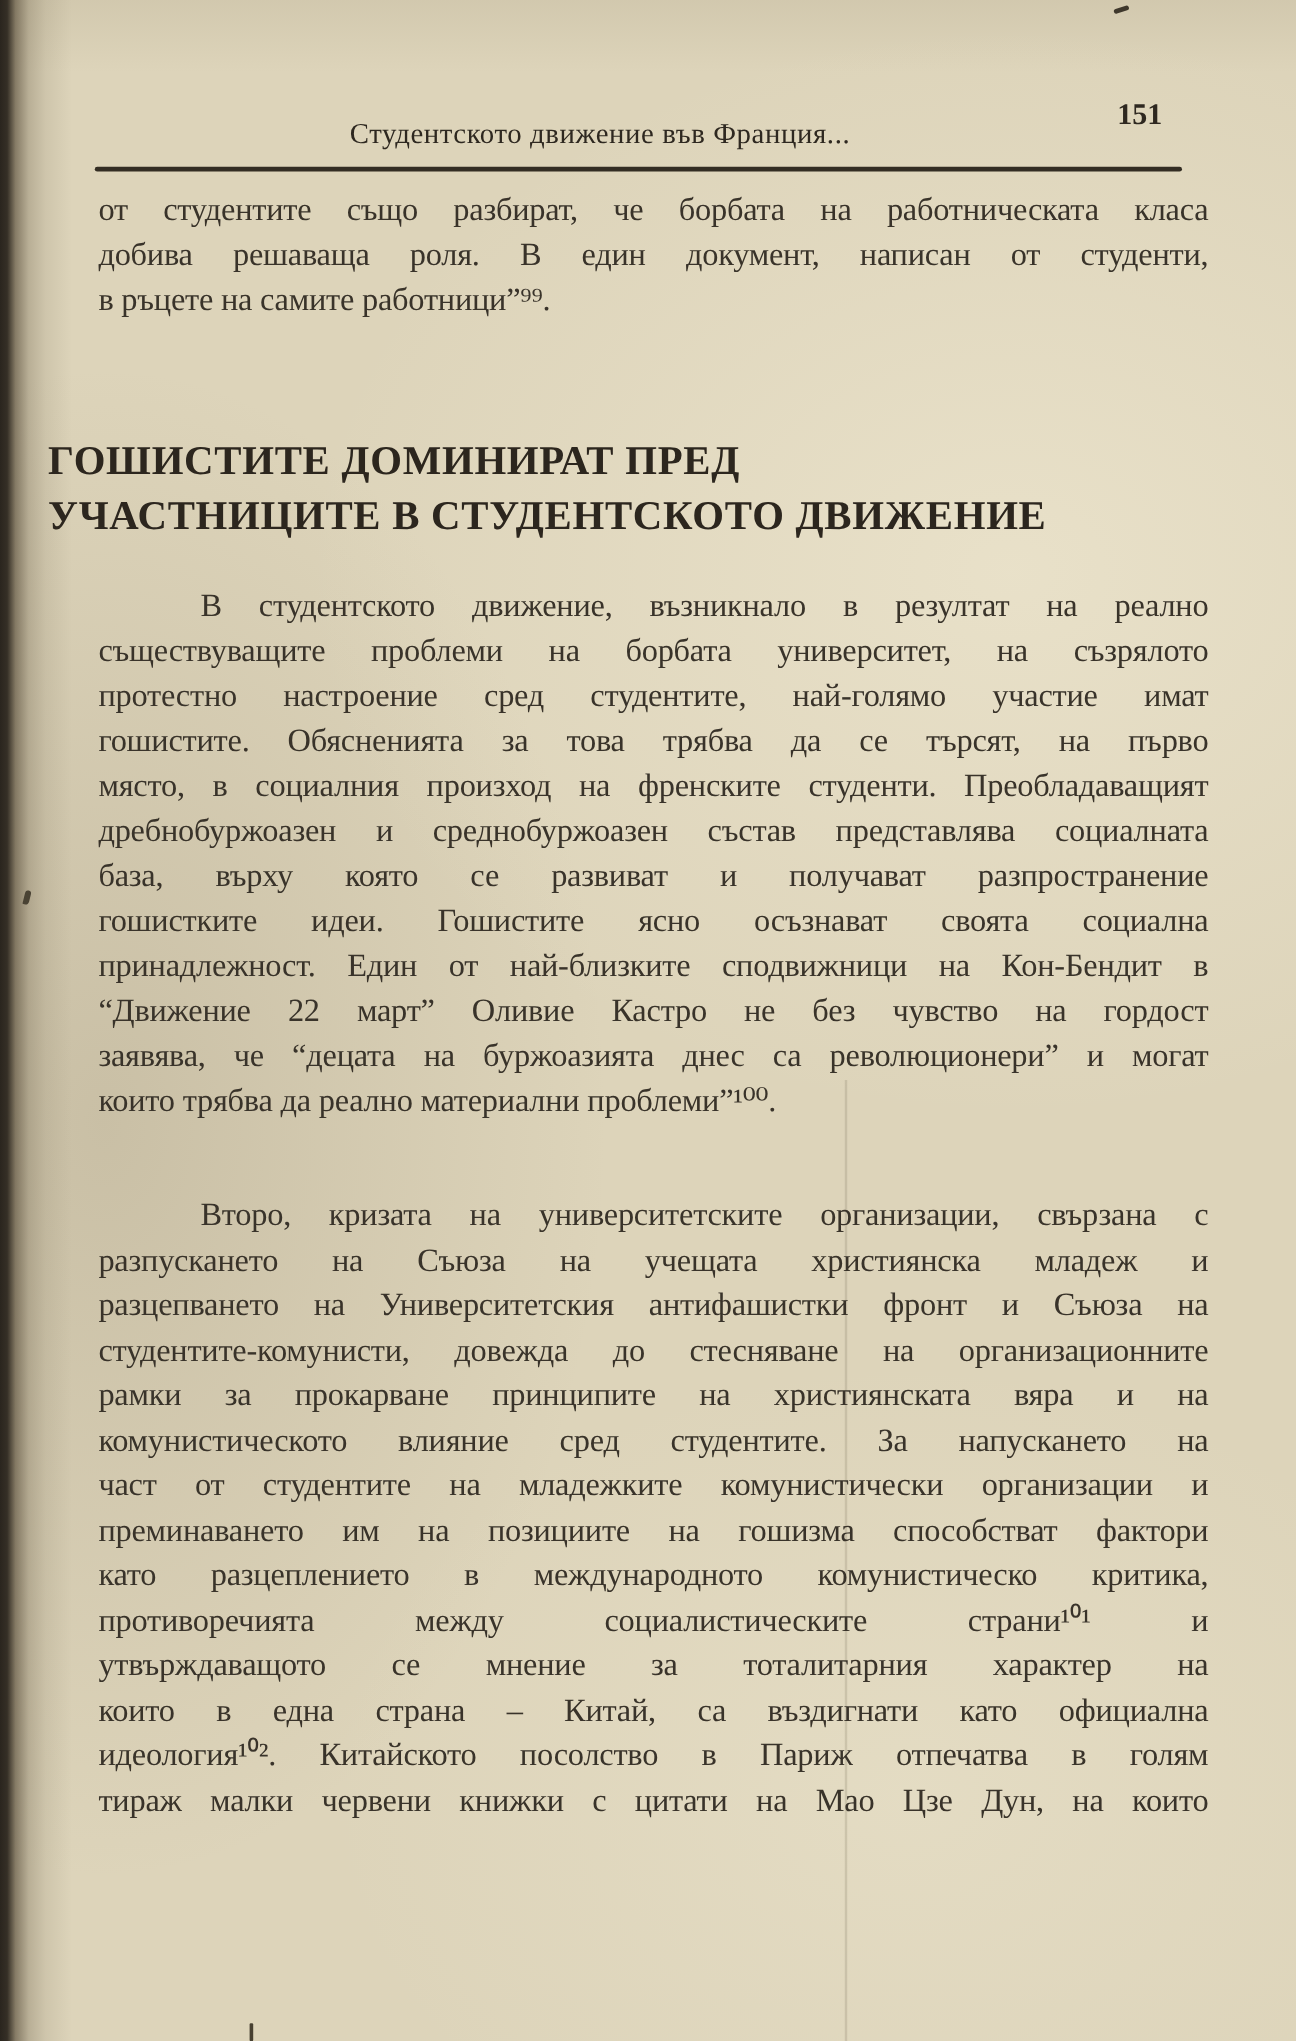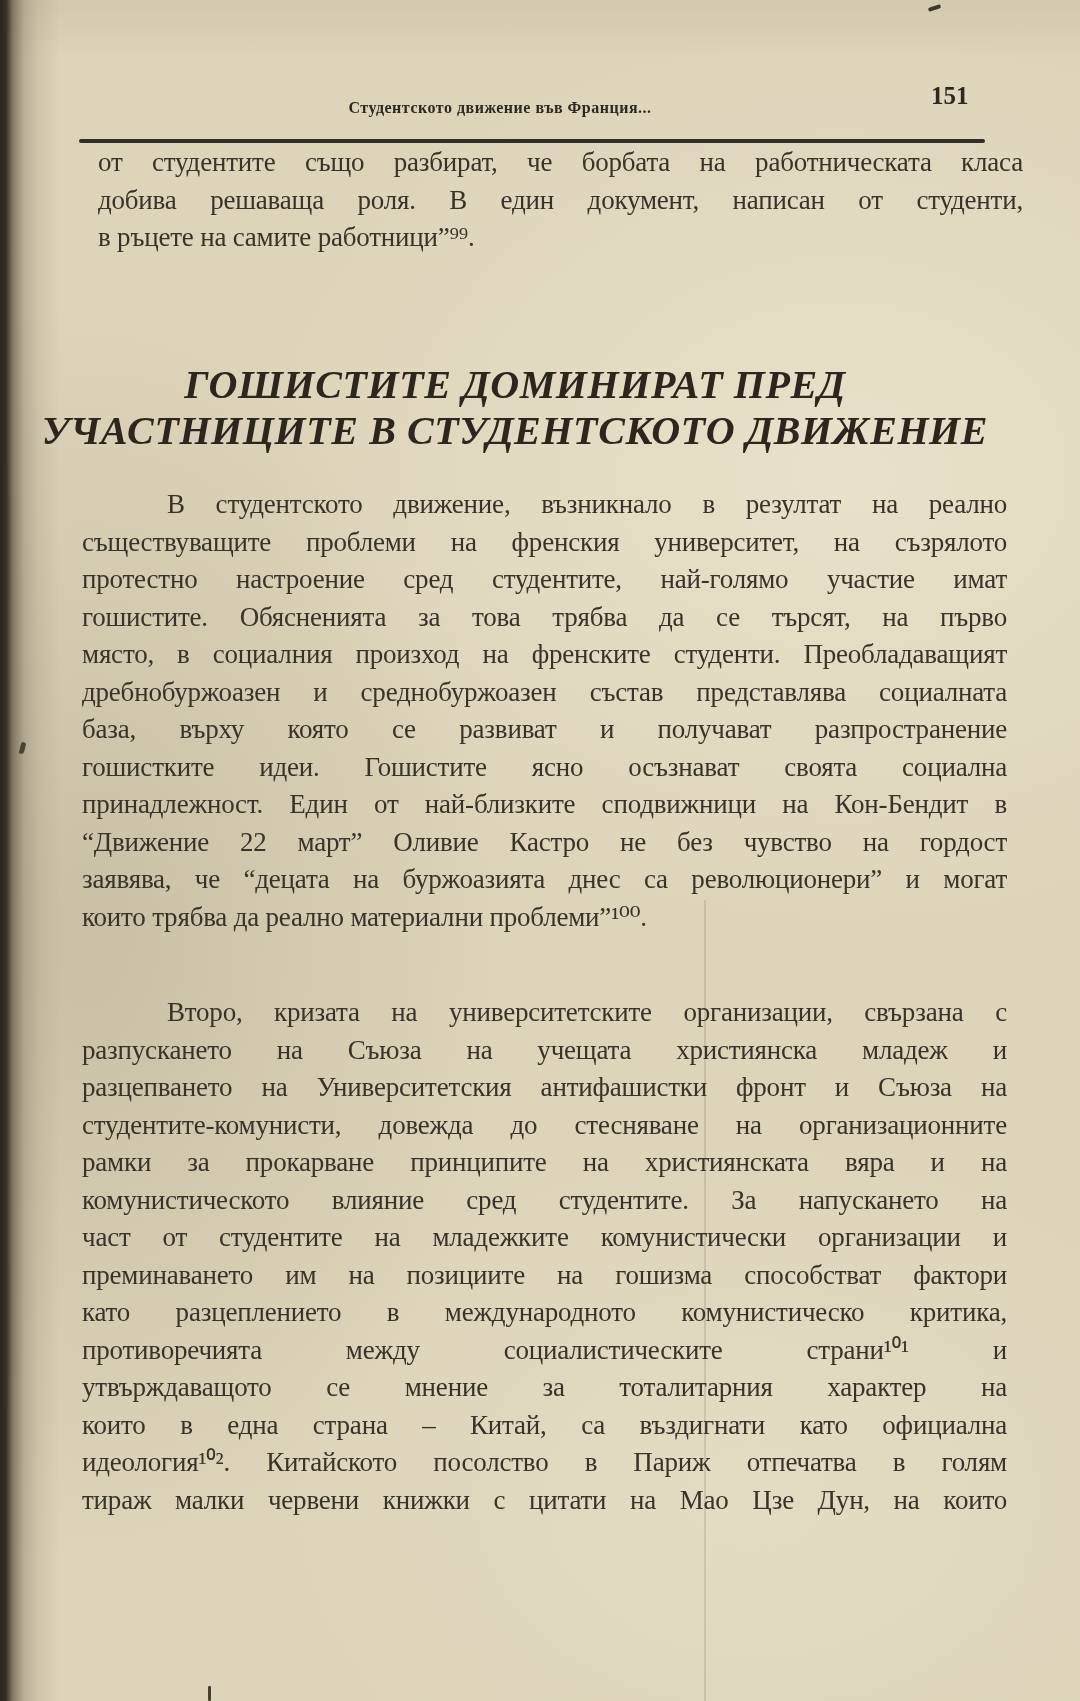--- a/index.html
+++ b/index.html
@@ -36,22 +36,22 @@
   .crease {
     position: absolute;
     left: 704px; top: 900px;
     width: 2px; height: 801px;
     background: rgba(125,114,92,0.22);
   }
   .running-title {
     position: absolute;
     top: 99px; left: 500px;
     transform: translateX(-50%);
-    font-size: 16px;
-    font-weight: bold;
+    font-size: 24px;
+    font-weight: normal;
     letter-spacing: 0.5px;
     white-space: nowrap;
     color: #2e2820;
   }
   .page-number {
     position: absolute;
     top: 82px; left: 931px;
     font-size: 25px;
     font-weight: bold;
     color: #2e2820;
@@ -73,34 +73,32 @@
     line-height: 37.5px;
     font-size: 27px;
     letter-spacing: -0.2px;
     text-align: justify;
     text-align-last: justify;
     white-space: nowrap;
     overflow: visible;
   }
   .indent-first .line:first-child { padding-left: 85px; }
   .flush-last .line:last-child { text-align-last: left; }
-  .p1 { top: 144px; margin-left: 16px; }
+  .p1 { top: 156px; }
   .p2 { top: 486px; }
   .p3 { top: 994px; font-family: Liberation Serif, serif; }
   .section-heading {
     position: absolute;
     top: 362px; left: 40px;
     width: 950px;
     margin: 0;
-    text-align: center;
-    font-size: 40px;
+    font-size: 34px;
     font-weight: bold;
     letter-spacing: 0.6px;
     color: #2c261e;
-    font-style: italic;
   }
   .section-heading .heading-line {
     height: 46px;
     line-height: 46px;
   }
   
   .speck-top {
     position: absolute;
     left: 928px; top: 6px;
     width: 13px; height: 4px;
@@ -143,21 +141,21 @@
       <div class="line">в ръцете на самите работници”⁹⁹.</div>
     </section>
 
   <h2 class="section-heading">
       <div class="heading-line">ГОШИСТИТЕ ДОМИНИРАТ ПРЕД</div>
       <div class="heading-line">УЧАСТНИЦИТЕ В СТУДЕНТСКОТО ДВИЖЕНИЕ</div>
     </h2>
 
   <section class="para p2 indent-first flush-last">
       <div class="line">В студентското движение, възникнало в резултат на реално</div>
-      <div class="line">съществуващите проблеми на френския университет, на съзрялото</div>
+      <div class="line">съществуващите проблеми на борбата университет, на съзрялото</div>
       <div class="line">протестно настроение сред студентите, най-голямо участие имат</div>
       <div class="line">гошистите. Обясненията за това трябва да се търсят, на първо</div>
       <div class="line">място, в социалния произход на френските студенти. Преобладаващият</div>
       <div class="line">дребнобуржоазен и среднобуржоазен състав представлява социалната</div>
       <div class="line">база, върху която се развиват и получават разпространение</div>
       <div class="line">гошистките идеи. Гошистите ясно осъзнават своята социална</div>
       <div class="line">принадлежност. Един от най-близките сподвижници на Кон-Бендит в</div>
       <div class="line">“Движение 22 март” Оливие Кастро не без чувство на гордост</div>
       <div class="line">заявява, че “децата на буржоазията днес са революционери” и могат</div>
       <div class="line">които трябва да реално материални проблеми”¹⁰⁰.</div>

